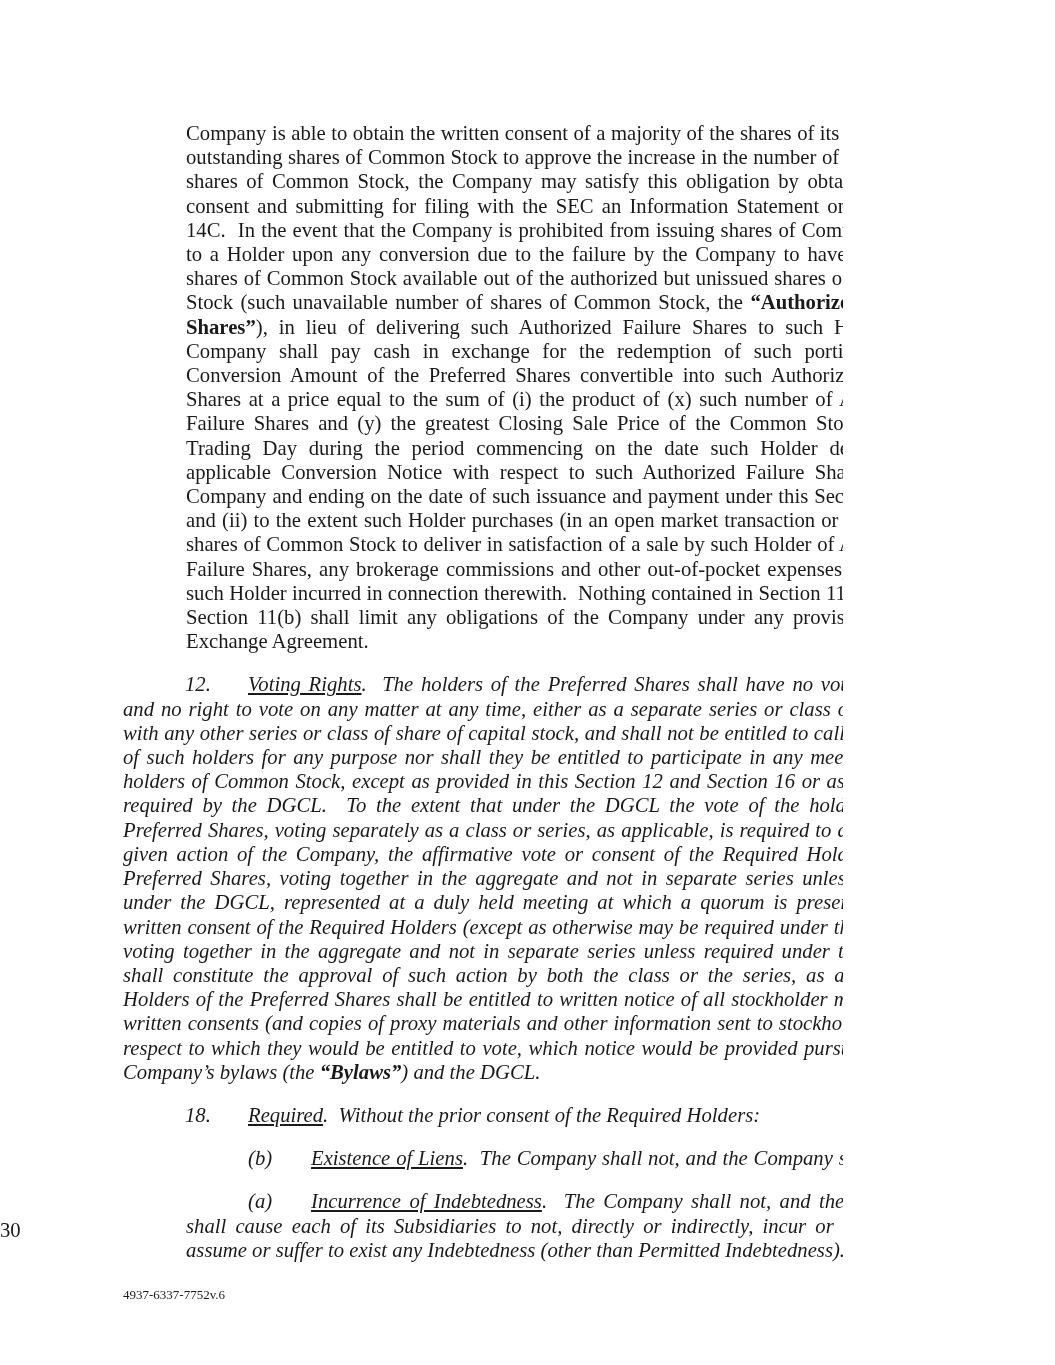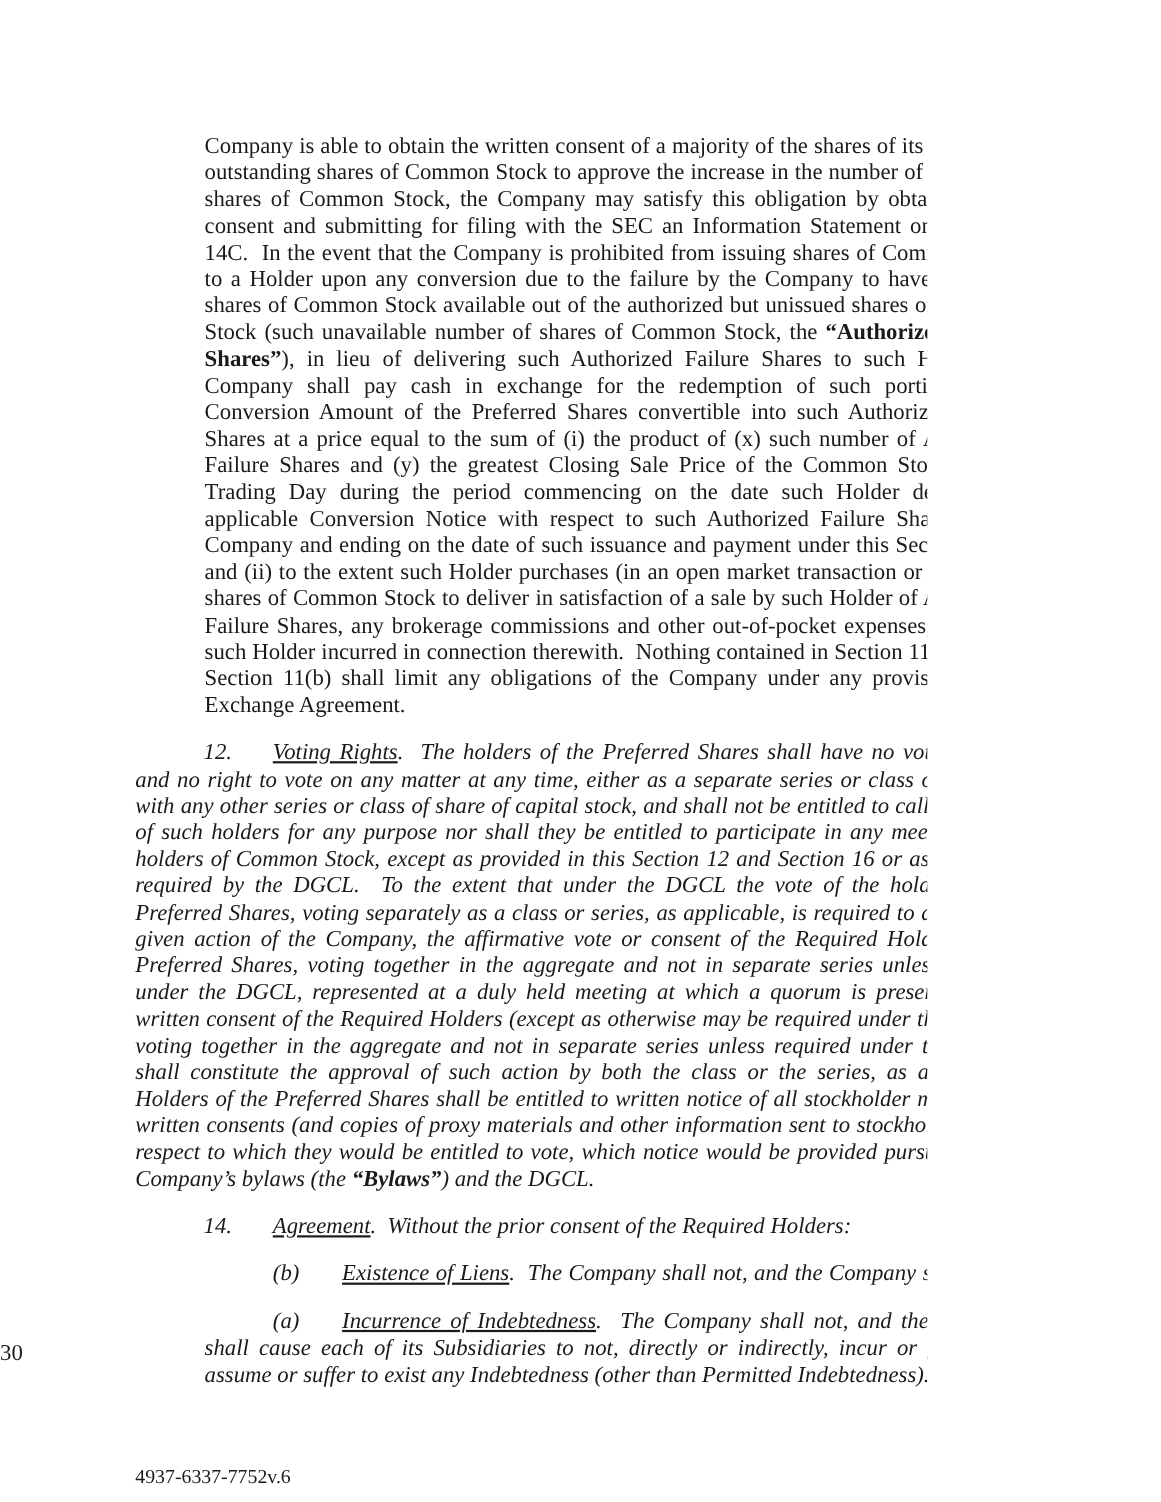--- a/index.html
+++ b/index.html
@@ -54,35 +54,35 @@
     position: absolute;
     left: 0;
     right: 0;
     top: 1218px;
     font-size: 20.7px;
     line-height: 24.2px;
   }
   .doc-id {
     position: absolute;
     left: 123px;
-    top: 1334px;
-    font-size: 18px;
+    top: 1287px;
+    font-size: 13px;
     line-height: 16px;
   }
 </style>
 </head>
 <body>
 
 <div class="page">
   <div class="content">
     <p class="block-indent"><span class="run">Company is able to obtain the written consent of a majority of the shares of its issued and outstanding shares of Common Stock to approve the increase in the number of authorized shares of Common Stock, the Company may satisfy this obligation by obtaining such consent and submitting for filing with the SEC an Information Statement on Schedule 14C.&nbsp; In the event that the Company is prohibited from issuing shares of Common Stock to a Holder upon any conversion due to the failure by the Company to have sufficient shares of Common Stock available out of the authorized but unissued shares of Common Stock (such unavailable number of shares of Common Stock, the </span><span class="bold">“Authorized Failure Shares”</span><span class="run">), in lieu of delivering such Authorized Failure Shares to such Holder, the Company shall pay cash in exchange for the redemption of such portion of the Conversion Amount of the Preferred Shares convertible into such Authorized Failure Shares at a price equal to the sum of (i) the product of (x) such number of Authorized Failure Shares and (y) the greatest Closing Sale Price of the Common Stock on any Trading Day during the period commencing on the date such Holder delivers the applicable Conversion Notice with respect to such Authorized Failure Shares to the Company and ending on the date of such issuance and payment under this Section 11(b); and (ii) to the extent such Holder purchases (in an open market transaction or otherwise) shares of Common Stock to deliver in satisfaction of a sale by such Holder of Authorized Failure Shares, any brokerage commissions and other out-of-pocket expenses, if any, of such Holder incurred in connection therewith.&nbsp; Nothing contained in Section 11(a)&nbsp; or this Section 11(b) shall limit any obligations of the Company under any provision of the Exchange Agreement.</span></p>
 
     <p class="first-indent"><span class="tab">12.</span><span class="uline">Voting Rights</span><span class="run">.&nbsp; The holders of the Preferred Shares shall have no voting power and no right to vote on any matter at any time, either as a separate series or class or together with any other series or class of share of capital stock, and shall not be entitled to call a meeting of such holders for any purpose nor shall they be entitled to participate in any meeting of the holders of Common Stock, except as provided in this Section 12 and Section 16 or as otherwise required by the DGCL.&nbsp; To the extent that under the DGCL the vote of the holders of the Preferred Shares, voting separately as a class or series, as applicable, is required to authorize a given action of the Company, the affirmative vote or consent of the Required Holders of the Preferred Shares, voting together in the aggregate and not in separate series unless required under the DGCL, represented at a duly held meeting at which a quorum is presented or by written consent of the Required Holders (except as otherwise may be required under the DGCL), voting together in the aggregate and not in separate series unless required under the DGCL, shall constitute the approval of such action by both the class or the series, as applicable.&nbsp; Holders of the Preferred Shares shall be entitled to written notice of all stockholder meetings or written consents (and copies of proxy materials and other information sent to stockholders) with respect to which they would be entitled to vote, which notice would be provided pursuant to the Company’s bylaws (the </span><span class="bold">“Bylaws”</span><span class="run">) and the DGCL.</span></p>
 
-    <p class="first-indent"><span class="tab">14.</span><span class="uline">Agreement</span><span class="run">.&nbsp; Without the prior consent of the Required Holders:</span></p>
+    <p class="first-indent"><span class="tab">18.</span><span class="uline">Required</span><span class="run">.&nbsp; Without the prior consent of the Required Holders:</span></p>
 
     <p class="block-indent first-indent continued"><span class="tab">(b)</span><span class="uline">Existence of Liens</span><span class="run">.&nbsp; The Company shall not, and the Company shall cause</span></p>
 
     <p class="block-indent first-indent"><span class="tab">(a)</span><span class="uline">Incurrence of Indebtedness</span><span class="run">.&nbsp; The Company shall not, and the Company shall cause each of its Subsidiaries to not, directly or indirectly, incur or guarantee, assume or suffer to exist any Indebtedness (other than Permitted Indebtedness).</span></p>
   </div>
 
   <div class="page-number">30</div>
 
   <div class="doc-id">4937-6337-7752v.6</div>
 </div>

